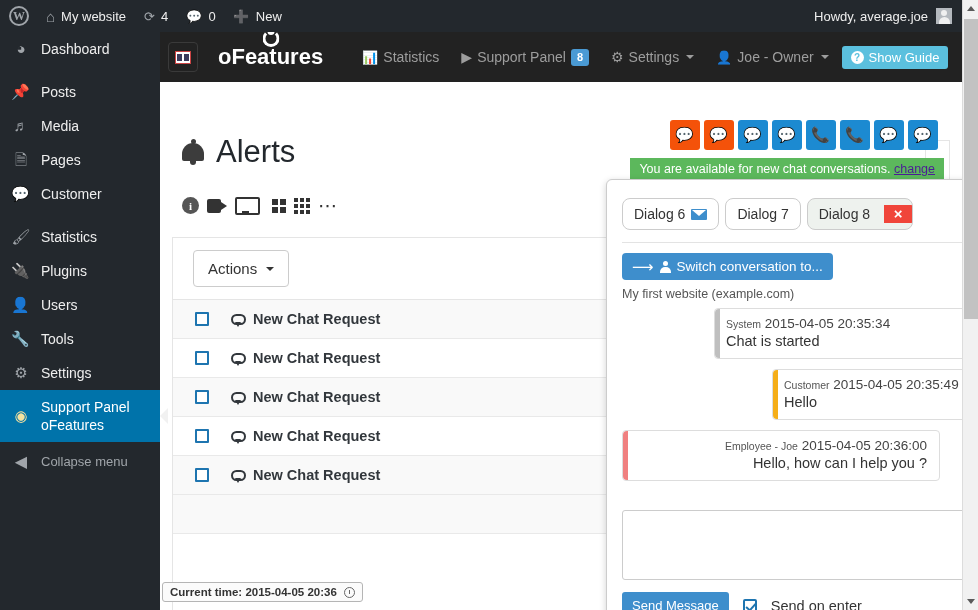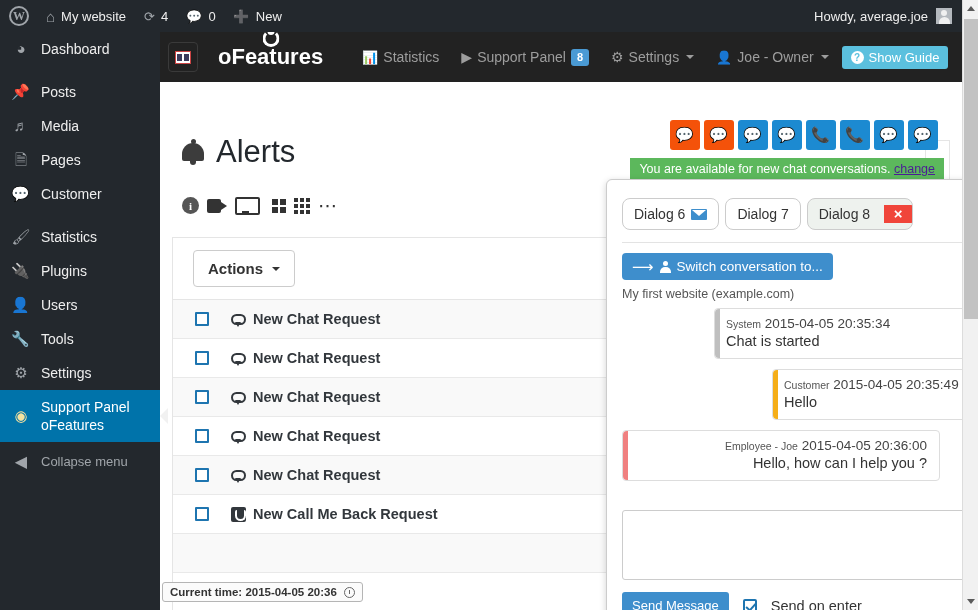--- a/index.html
+++ b/index.html
@@ -263,21 +263,21 @@
     border-radius: 50% 50% 50% 50% / 60% 60% 60% 60%;
     position: relative;
   }
   .eye-icon::after {
     content:""; position:absolute; left:4px; top:2px;
     width:4px;height:4px;border-radius:50%;background:#fff;
   }
   #actions-btn {
     background: #fff; border: 1px solid #ccc; border-radius: 4px;
     padding: 9px 14px; font-size: 15px; color: #333;
-    display: flex; align-items: center; gap: 7px; font-weight: bold;
+    display: flex; align-items: center; gap: 7px;
   }
   .alert-row {
     height: 39px; border-bottom: 1px solid #e9e9e9;
     display: flex; align-items: center;
   }
   .alert-row.header { height: 41px; border-bottom: 1px solid #e1e1e1; }
   .alert-row.odd { background: #f9f9f9; }
   .cb-cell { width: 58px; display: flex; justify-content: center; }
   .cbx {
     width: 14px; height: 14px; border: 2px solid #1e75b0;
@@ -695,29 +695,20 @@
         </div>
         <div class="alert-row odd">
           <div class="cb-cell">
               <span class="cbx"></span>
             </div>
           <div class="alert-label">
             <span class="chat-bubble-sm"></span>
             <span>New Chat Request</span>
           </div>
         </div>
-        <div class="alert-row">
-          <div class="cb-cell">
-              <span class="cbx"></span>
-            </div>
-          <div class="alert-label">
-            <span class="phone-sq"></span>
-            <span>New Call Me Back Request</span>
-          </div>
-        </div>
         <div class="alert-row odd">
           <div class="cb-cell"></div>
           <div class="alert-label"></div>
         </div>
       </div>
     </div>
 
     <div id="current-time-tip">
       <span>Current time: 2015-04-05 20:36</span>
       <span class="clock-icon"></span>

